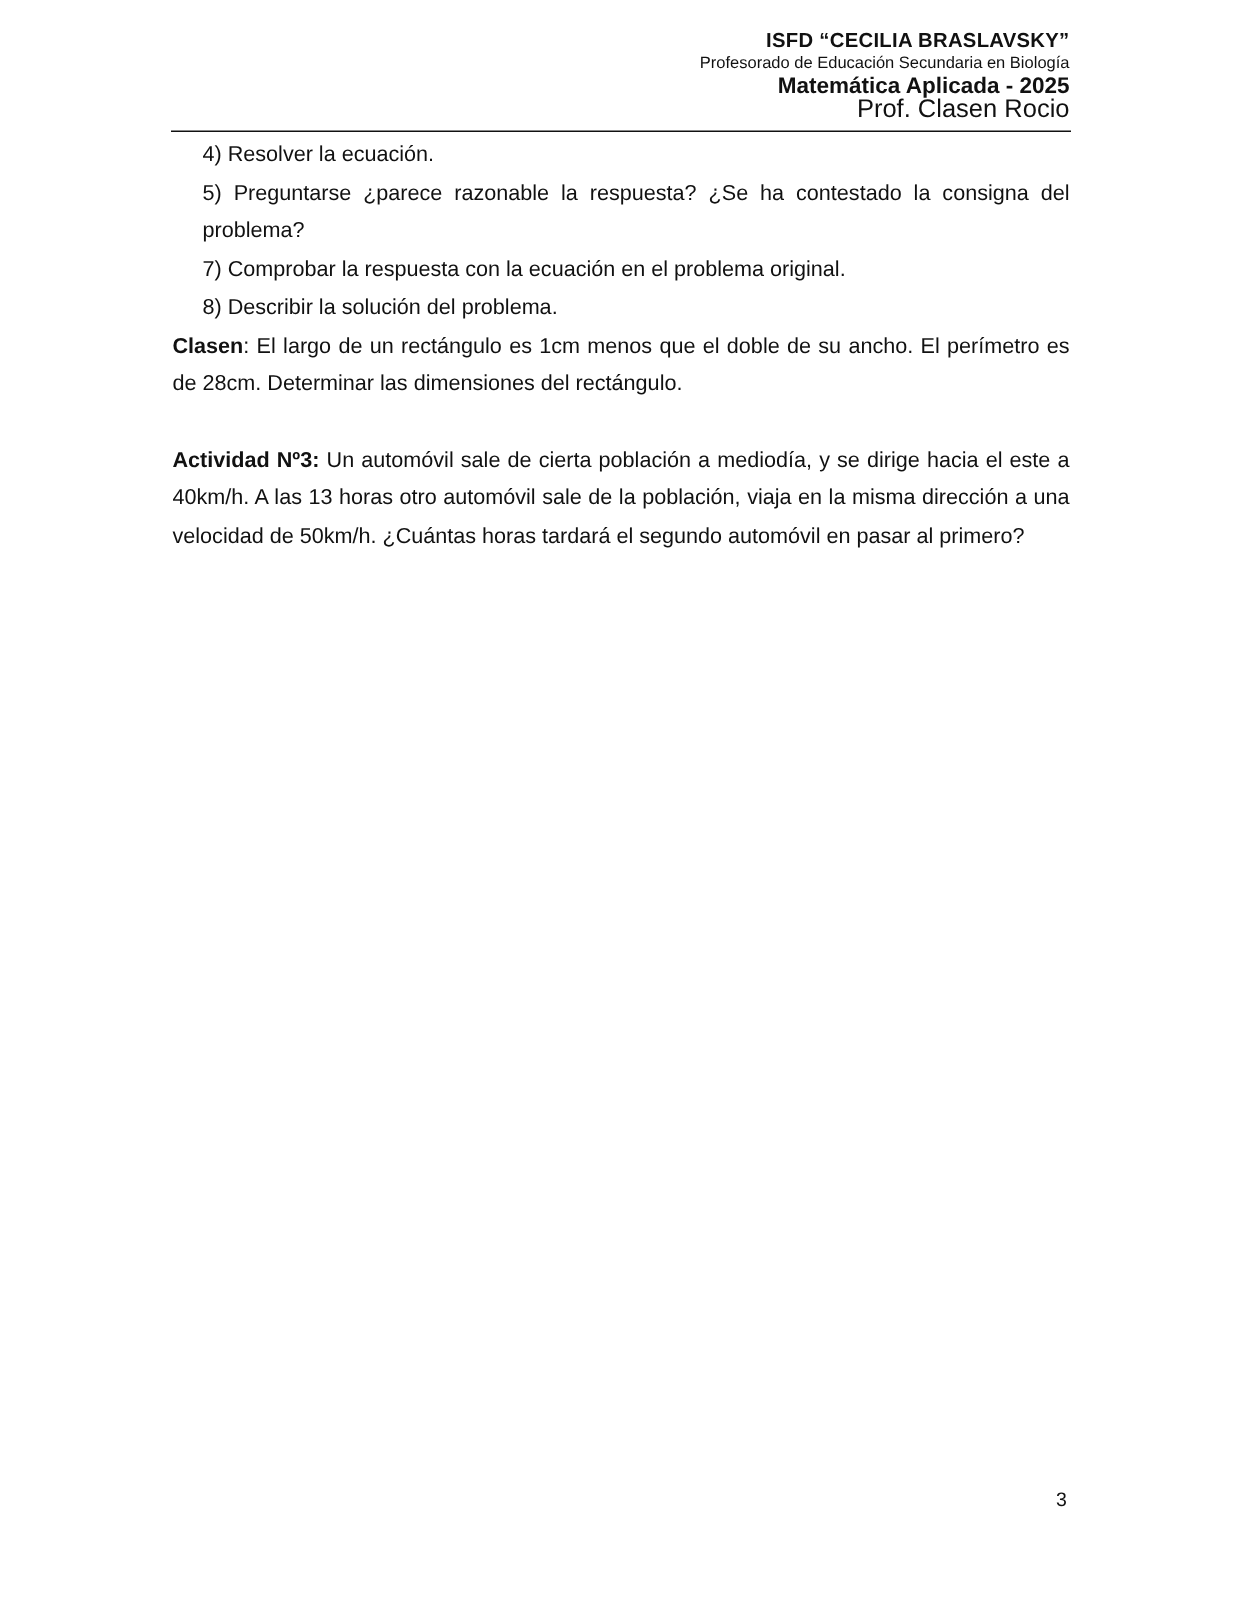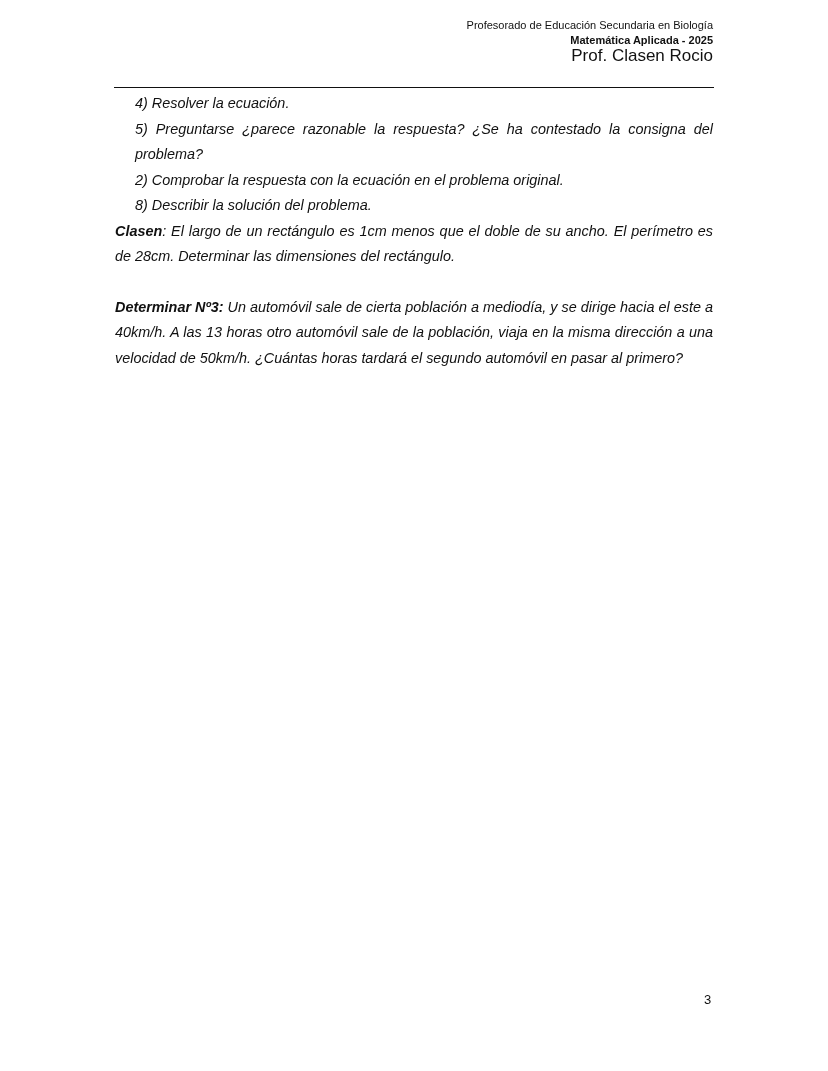--- a/index.html
+++ b/index.html
@@ -1,43 +1,44 @@
 <!DOCTYPE html>
 <html><head>
 <meta charset="utf-8">
 <style>
   html, body { margin:0; padding:0; background:#ffffff; }
   body { width:828px; height:1071px; position:relative; overflow:hidden;
          font-family:"Liberation Sans", sans-serif; color:#111; }
   .header { position:absolute; right:115px; top:18px; text-align:right; }
   .h-title { font-weight:bold; font-size:13.5px; line-height:17px; letter-spacing:0.2px; }
   .h-sub { font-size:11px; line-height:15px;margin-left:29px; }
-  .h-bold { font-size:11px; line-height:15px; font-weight:bold; }
+  .h-bold { font-size:15px; line-height:15px; font-weight:bold; }
   .h-prof { font-size:17px; line-height:15px; }
   .rule { position:absolute; left:114px; width:600px; top:87px; border-top:1.5px solid #111; }
   .content { position:absolute; left:115px; top:91px; width:598px; font-size:14.4px; line-height:25.5px; }
   .step { padding-left:20px; margin:0; }
-  p { margin:0; text-align:justify;font-style:italic; }
+  p { margin:0; text-align:justify; }
   .gap { height:25px; }
   b { font-weight:bold; }
   .page-num { position:absolute; left:704px; top:992px; font-size:13px; }
 </style>
 </head>
 <body>
 
 <div class="header">
+  <div class="h-title">ISFD “CECILIA BRASLAVSKY”</div>
   <div class="h-sub">Profesorado de Educación Secundaria en Biología</div>
   <div class="h-bold">Matemática Aplicada - 2025</div>
   <div class="h-prof">Prof. Clasen Rocio</div>
 </div>
 <div class="rule"></div>
 
 <div class="content">
   <p class="step">4) Resolver la ecuación.</p>
   <p class="step">5) Preguntarse ¿parece razonable la respuesta? ¿Se ha contestado la consigna del problema?</p>
-  <p class="step">2) Comprobar la respuesta con la ecuación en el problema original.</p>
+  <p class="step">7) Comprobar la respuesta con la ecuación en el problema original.</p>
   <p class="step">8) Describir la solución del problema.</p>
   <p><b>Clasen</b><span>: El largo de un rectángulo es 1cm menos que el doble de su ancho. El perímetro es de 28cm. Determinar las dimensiones del rectángulo.</span></p>
   <div class="gap"></div>
-  <p><b>Determinar Nº3:</b><span> Un automóvil sale de cierta población a mediodía, y se dirige hacia el este a 40km/h. A las 13 horas otro automóvil sale de la población, viaja en la misma dirección a una velocidad de 50km/h. ¿Cuántas horas tardará el segundo automóvil en pasar al primero?</span></p>
+  <p><b>Actividad Nº3:</b><span> Un automóvil sale de cierta población a mediodía, y se dirige hacia el este a 40km/h. A las 13 horas otro automóvil sale de la población, viaja en la misma dirección a una velocidad de 50km/h. ¿Cuántas horas tardará el segundo automóvil en pasar al primero?</span></p>
 </div>
 
 <div class="page-num">3</div>
 
 </body></html>

